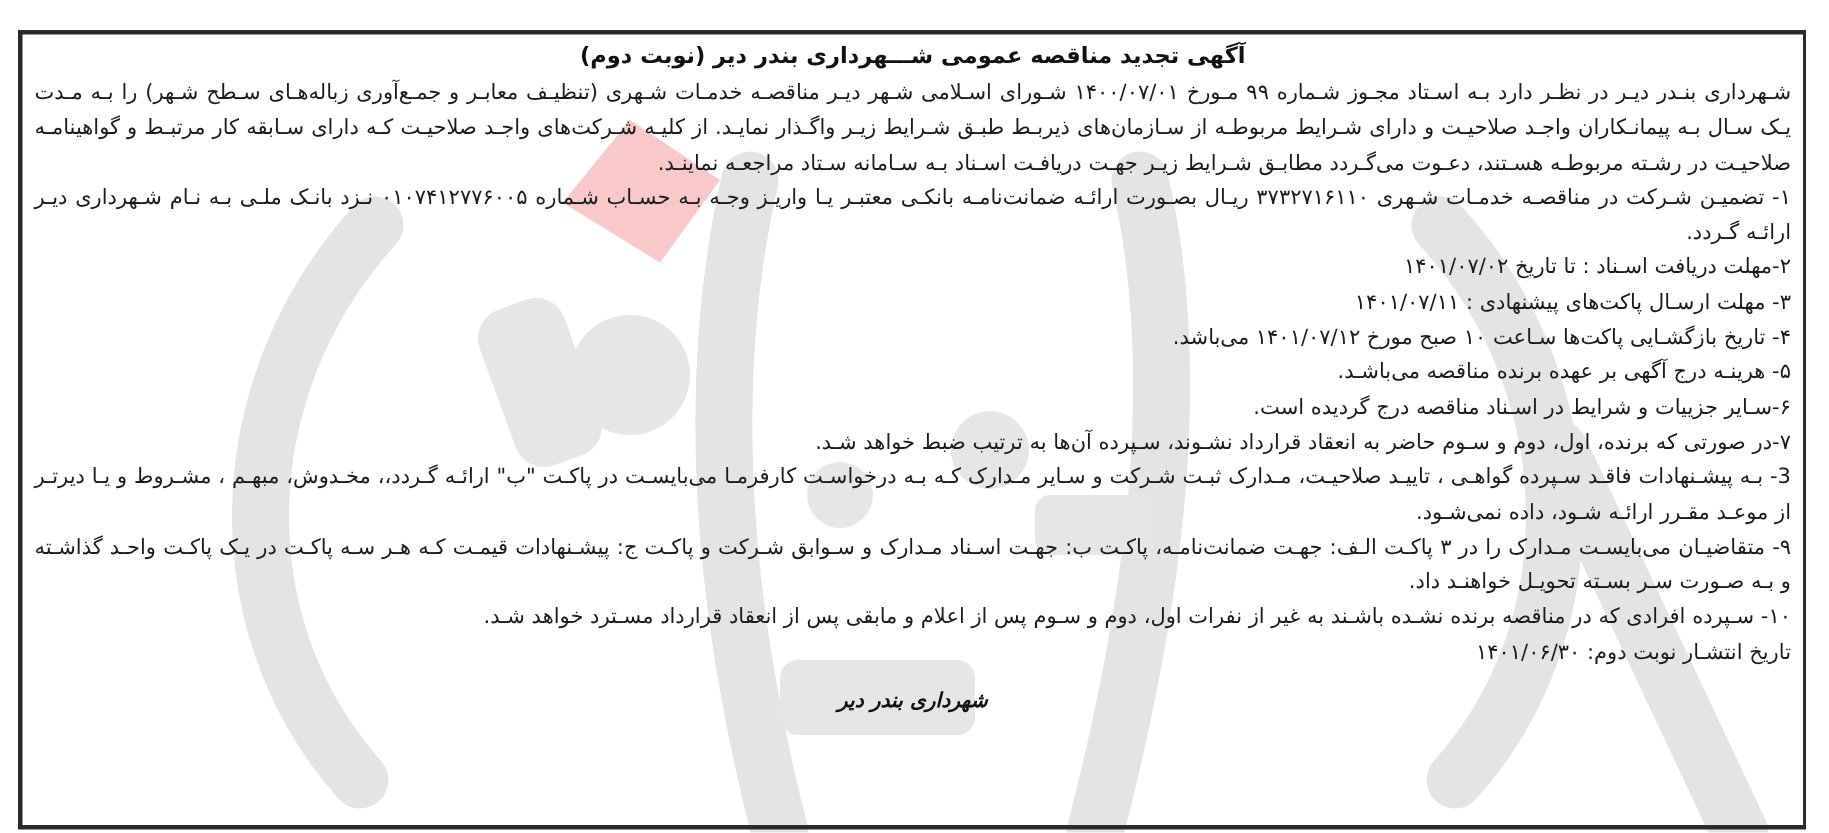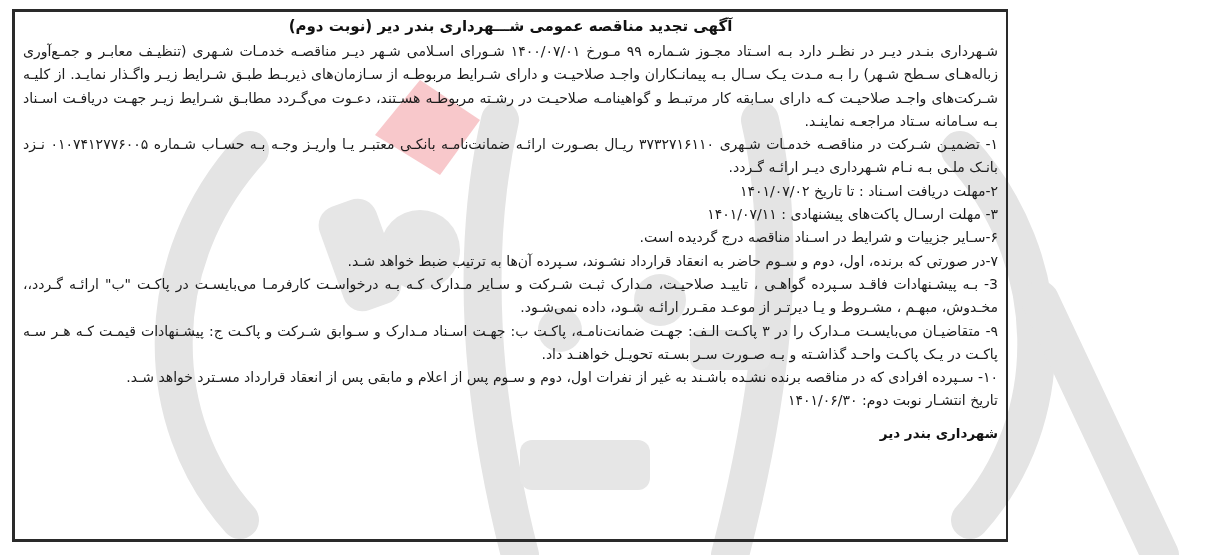--- a/index.html
+++ b/index.html
@@ -16,22 +16,22 @@
     }
     .watermark {
       position: absolute;
       inset: 0;
       pointer-events: none;
       z-index: 0;
     }
     .notice-box {
       position: absolute;
       left: 12px;
-      top: 9px;
-      width: 996px;
+      top: 20px;
+      width: 1192px;
       height: 533px;
       border-top: 3px solid #2a2a2a;
       border-left: 3px solid #2a2a2a;
       border-right: 2px solid #2a2a2a;
       border-bottom: 3px solid #2a2a2a;
       box-sizing: border-box;
       z-index: 1;
       direction: rtl;
       padding: 2px 8px 0 8px;
       color: #1a1a1a;
@@ -48,25 +48,27 @@
       font-size: 14px;
       line-height: 23.3px;
       text-align: justify;
       text-align-last: right;
       margin: 0;
       color: #1b1b1b;
     }
     .para.single {
     }
     .signature {
+      text-align: center;
       font-weight: bold;
       font-size: 13.5px;
       line-height: 24px;
       margin-top: 8px;
       color: #111;
+      font-style: italic;
     }
   </style>
 </head>
 <body>
 
 <svg class="watermark" width="1219" height="555" viewBox="0 0 1219 555">
   <g fill="none" stroke="#e4e4e4" stroke-width="38" stroke-linecap="round">
     <path d="M250 150 C 150 260 150 420 240 520"></path>
     <path d="M960 150 C 1060 260 1060 420 970 520"></path>
     <path d="M500 120 C 470 250 480 400 520 555"></path>
@@ -85,20 +87,22 @@
 </svg>
 
 <div class="notice-box">
   <div class="title">آگهی تجدید مناقصه عمومی شـــهرداری بندر دیر (نوبت دوم)</div>
 
   <p class="para">شـهرداری بنـدر دیـر در نظـر دارد بـه اسـتاد مجـوز شـماره ۹۹ مـورخ ۱۴۰۰/۰۷/۰۱ شـورای اسـلامی شـهر دیـر مناقصـه خدمـات شـهری (تنظیـف معابـر و جمـع‌آوری زباله‌هـای سـطح شـهر) را بـه مـدت یـک سـال بـه پیمانـکاران واجـد صلاحیـت و دارای شـرایط مربوطـه از سـازمان‌های ذیربـط طبـق شـرایط زیـر واگـذار نمایـد. از کلیـه شـرکت‌های واجـد صلاحیـت کـه دارای سـابقه کار مرتبـط و گواهینامـه صلاحیـت در رشـته مربوطـه هسـتند، دعـوت می‌گـردد مطابـق شـرایط زیـر جهـت دریافـت اسـناد بـه سـامانه سـتاد مراجعـه نماینـد.</p>
 
   <p class="para">۱- تضمیـن شـرکت در مناقصـه خدمـات شـهری ۳۷۳۲۷۱۶۱۱۰ ریـال بصـورت ارائـه ضمانت‌نامـه بانکـی معتبـر یـا واریـز وجـه بـه حسـاب شـماره ۰۱۰۷۴۱۲۷۷۶۰۰۵ نـزد بانـک ملـی بـه نـام شـهرداری دیـر ارائـه گـردد.</p>
   <p class="para single">۲-مهلت دریافت اسـناد : تا تاریخ ۱۴۰۱/۰۷/۰۲</p>
   <p class="para single">۳- مهلت ارسـال پاکت‌های پیشنهادی : ۱۴۰۱/۰۷/۱۱</p>
+  <p class="para single">۴- تاریخ بازگشـایی پاکت‌ها سـاعت ۱۰ صبح مورخ ۱۴۰۱/۰۷/۱۲ می‌باشد.</p>
+  <p class="para single">۵- هرینـه درج آگهی بر عهده برنده مناقصه می‌باشـد.</p>
   <p class="para single">۶-سـایر جزییات و شرایط در اسـناد مناقصه درج گردیده است.</p>
   <p class="para single">۷-در صورتی که برنده، اول، دوم و سـوم حاضر به انعقاد قرارداد نشـوند، سـپرده آن‌ها به ترتیب ضبط خواهد شـد.</p>
   <p class="para">3- بـه پیشـنهادات فاقـد سـپرده گواهـی ، تاییـد صلاحیـت، مـدارک ثبـت شـرکت و سـایر مـدارک کـه بـه درخواسـت کارفرمـا می‌بایسـت در پاکـت "ب" ارائـه گـردد،، مخـدوش، مبهـم ، مشـروط و یـا دیرتـر از موعـد مقـرر ارائـه شـود، داده نمی‌شـود.</p>
   <p class="para">۹- متقاضیـان می‌بایسـت مـدارک را در ۳ پاکـت الـف: جهـت ضمانت‌نامـه، پاکـت ب: جهـت اسـناد مـدارک و سـوابق شـرکت و پاکـت ج: پیشـنهادات قیمـت کـه هـر سـه پاکـت در یـک پاکـت واحـد گذاشـته و بـه صـورت سـر بسـته تحویـل خواهنـد داد.</p>
   <p class="para single">۱۰- سـپرده افرادی که در مناقصه برنده نشـده باشـند به غیر از نفرات اول، دوم و سـوم پس از اعلام و مابقی پس از انعقاد قرارداد مسـترد خواهد شـد.</p>
 
   <p class="para single">تاریخ انتشـار نوبت دوم: ۱۴۰۱/۰۶/۳۰</p>
 
   <div class="signature">شهرداری بندر دیر</div>
 </div>

